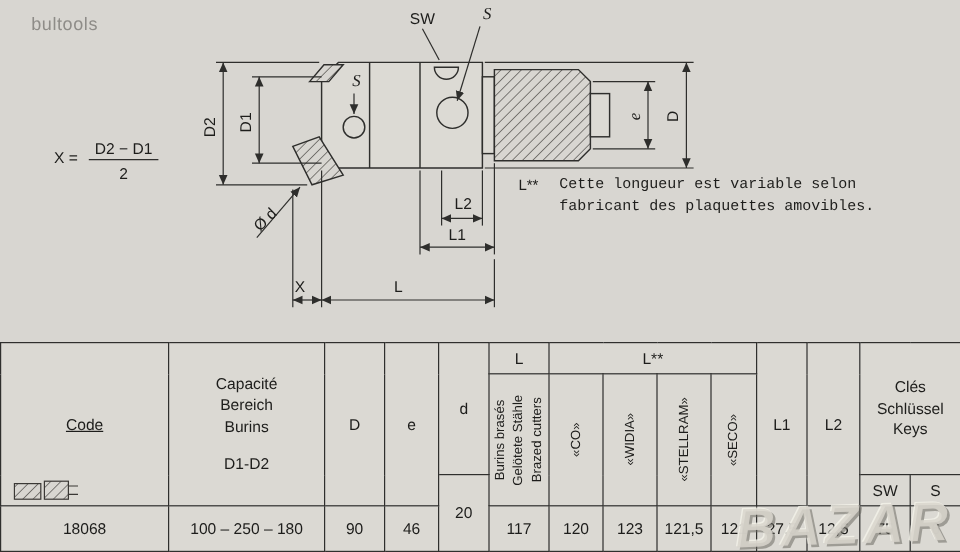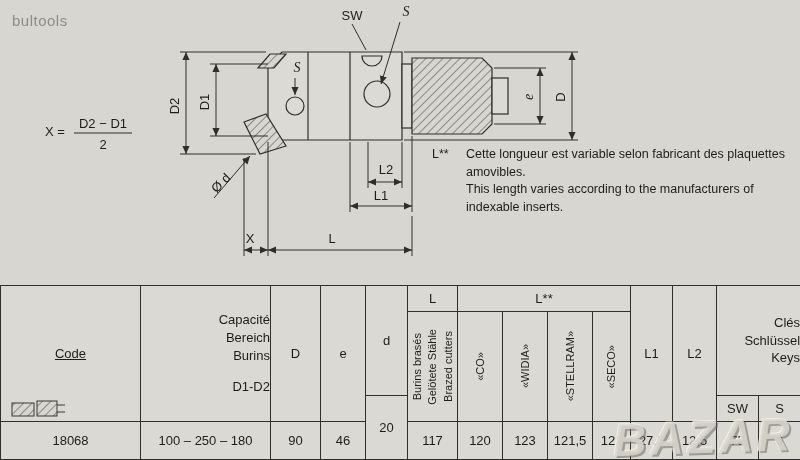--- a/index.html
+++ b/index.html
@@ -1,38 +1,38 @@
 <!DOCTYPE html>
 <html><head>
 <meta charset="utf-8">
 <style>
   html,body{margin:0;padding:0;background:#c9c7c2;}
   .page{position:relative;width:800px;height:460px;background:#d8d6d1;overflow:hidden;
         font-family:"Liberation Sans",sans-serif;color:#1d1d1b;}
-  .wm-tl{position:absolute;top:12px;left:12px;font-size:15px;color:#8e8c88;letter-spacing:.5px;}
+  .wm-tl{position:absolute;top:12px;left:26px;font-size:15px;color:#8e8c88;letter-spacing:.5px;}
   .wm-br{position:absolute;right:6px;bottom:-4px;font-size:46px;font-weight:bold;font-style:italic;
          color:rgba(216,213,204,.85);letter-spacing:4px;transform:rotate(-2deg);z-index:6;
          text-shadow:2px 2px 0 rgba(108,106,98,.55),-1px -1px 0 rgba(244,242,234,.8);}
   svg.draw{position:absolute;top:0;left:0;}
   .dim-label{font-size:13px;fill:#1d1d1b;}
   .dim-label.it{font-style:italic;font-family:"Liberation Serif",serif;font-size:14px;}
   .note{position:absolute;left:432px;top:146px;width:356px;font-size:12.5px;line-height:1.4;}
   .note .body{padding-left:34px;position:relative;}
   .note .marker{position:absolute;left:0;top:0;}
-  .note p{margin:0;}
+  .note p{margin:0;font-family:Liberation Mono, monospace;}
   .note .de{font-style:italic;}
   table.spec{position:absolute;top:285px;left:0;width:800px;border-collapse:collapse;
              table-layout:fixed;background:#dbd9d3;z-index:2;}
   table.spec td{border:1px solid #2f2f2d;text-align:center;vertical-align:middle;
                 padding:0;font-size:13px;overflow:hidden;}
   .hdr{font-size:13px;}
   .it{}
   .vflex{display:flex;flex-direction:row;align-items:center;justify-content:center;gap:1px;height:100%;}
   .vert{writing-mode:vertical-rl;transform:rotate(180deg);font-size:11px;line-height:1.3;white-space:nowrap;}
-  .cap-stack span{display:block;line-height:1.35;text-align:right;}
+  .cap-stack span{display:block;line-height:1.35;}
   .cap-gap{height:14px;}
   .code-cell{position:relative;text-decoration:underline;}
   .code-icon{position:absolute;left:10px;bottom:3px;}
   .val{font-size:13px;}
 </style>
 </head>
 <body>
 
 <div class="page">
 
@@ -114,21 +114,20 @@
       <text class="dim-label" x="103" y="128" text-anchor="middle">D2 − D1</text>
       <line x1="74" y1="133" x2="132" y2="133" stroke="#2e2e2c" stroke-width="1"></line>
       <text class="dim-label" x="103" y="149" text-anchor="middle">2</text>
     </g>
   </svg>
 
   <div class="note">
     <div class="body">
       <span class="marker">L**</span>
       <p class="fr">Cette longueur est variable selon fabricant des plaquettes amovibles.</p>
-      <p class="en">This length varies according to the manufacturers of indexable inserts.</p>
     </div>
   </div>
 
   <table class="spec">
     <colgroup>
       <col style="width:140px">
         <col style="width:130px">
         <col style="width:50px">
         <col style="width:45px">
       <col style="width:42px">

